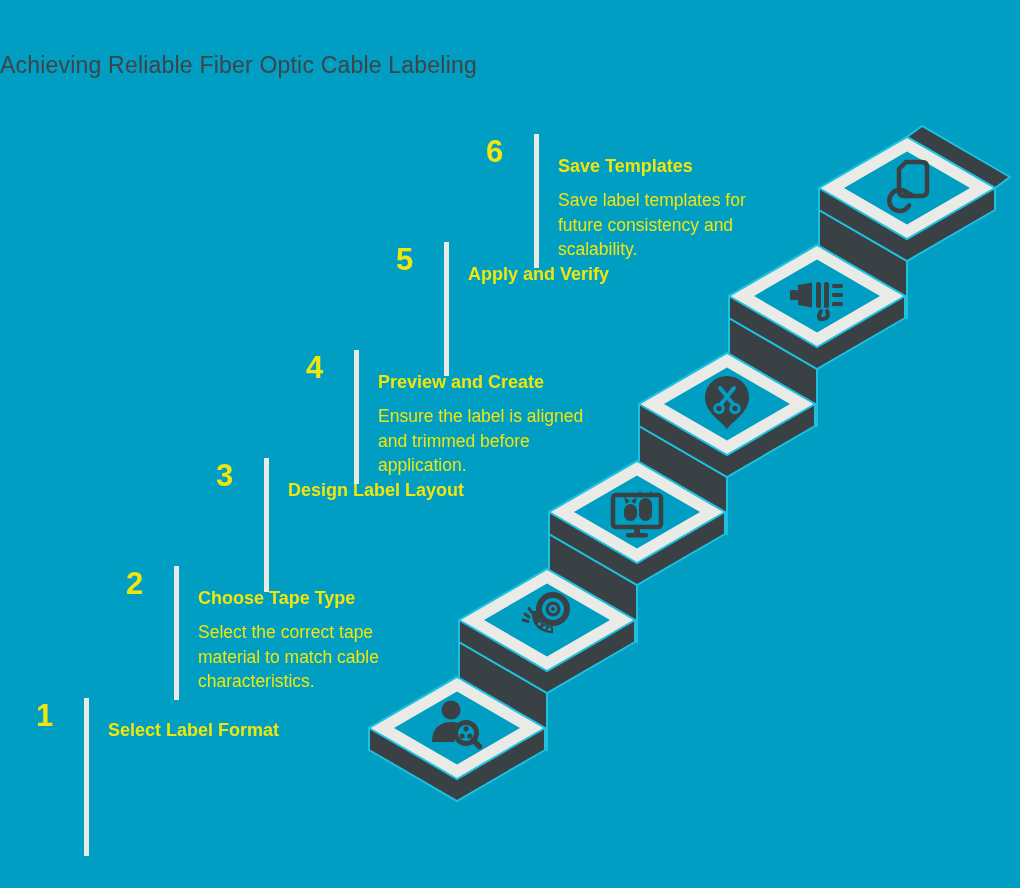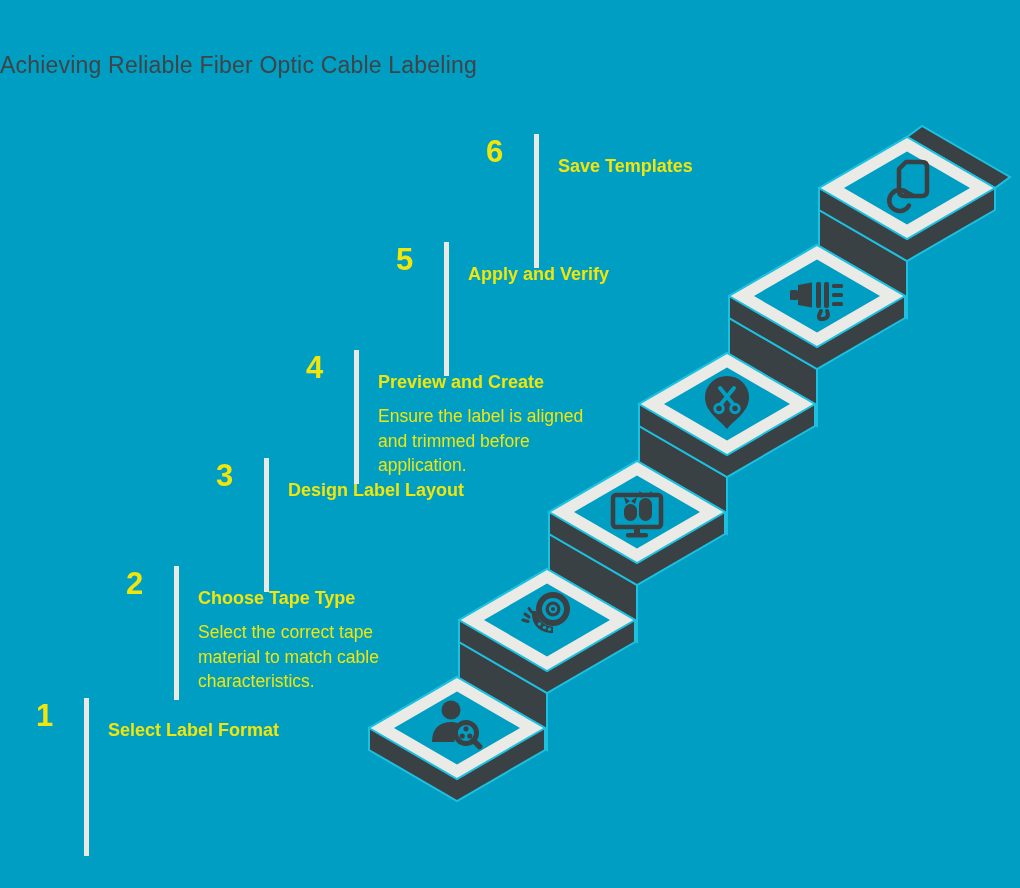--- a/index.html
+++ b/index.html
@@ -152,16 +152,19 @@
         <div class="step-bar" style="left:48px;top:0;height:134px"></div>
         <div class="step-txt" style="left:72px;width:240px">
           <div class="step-title">Apply and Verify</div>
         </div>
       </div>
       <div class="step" style="left: 486px; top: 134px;">
         <div class="step-num">6</div>
         <div class="step-bar" style="left:48px;top:0;height:134px"></div>
         <div class="step-txt" style="left:72px;width:240px">
           <div class="step-title">Save Templates</div>
+          <div class="step-desc">Save label templates for
+future consistency and
+scalability.</div>
         </div>
       </div>
     </div>
 </div>
 
 </body></html>

